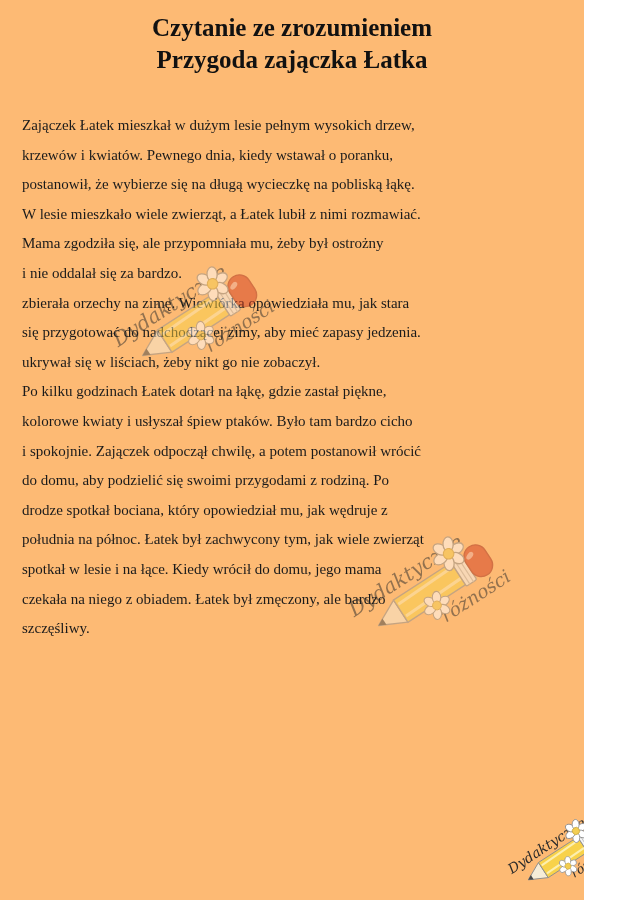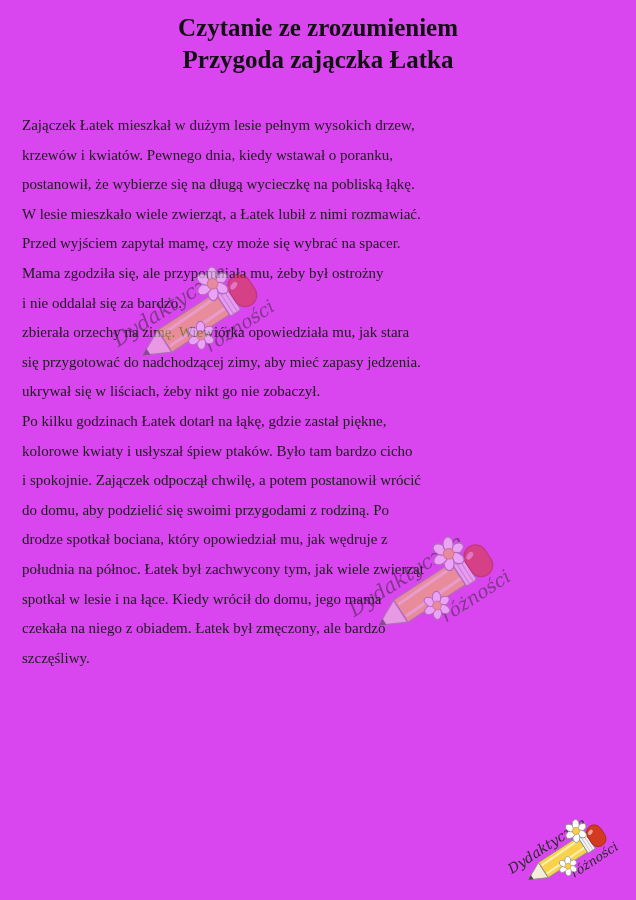--- a/index.html
+++ b/index.html
@@ -2,23 +2,23 @@
 <html><head>
 <meta charset="utf-8">
 <style>
   html, body {
     margin: 0;
     padding: 0;
     background: #ffffff;
   }
   .page {
     position: relative;
-    width: 636px;
+    width: 584px;
     height: 900px;
-    background: #d946ef;
+    background: #fdba74;
     overflow: hidden;
     font-family: "Liberation Serif", serif;
   }
   .header {
     position: absolute;
     top: 12px;
     left: 0;
     width: 100%;
     text-align: center;
   }
@@ -82,21 +82,20 @@
   <div class="body-text">
 
       <div class="text-line">Zajączek Łatek mieszkał w dużym lesie pełnym wysokich drzew,</div>
 
       <div class="text-line">krzewów i kwiatów. Pewnego dnia, kiedy wstawał o poranku,</div>
 
       <div class="text-line">postanowił, że wybierze się na długą wycieczkę na pobliską łąkę.</div>
 
       <div class="text-line">W lesie mieszkało wiele zwierząt, a Łatek lubił z nimi rozmawiać.</div>
 
-      <div class="text-line">Przed wyjściem zapytał mamę, czy może się wybrać na spacer.</div>
 
       <div class="text-line">Mama zgodziła się, ale przypomniała mu, żeby był ostrożny</div>
 
       <div class="text-line">i nie oddalał się za bardzo.</div>
 
 
       <div class="text-line">zbierała orzechy na zimę. Wiewiórka opowiedziała mu, jak stara</div>
 
       <div class="text-line">się przygotować do nadchodzącej zimy, aby mieć zapasy jedzenia.</div>
 

